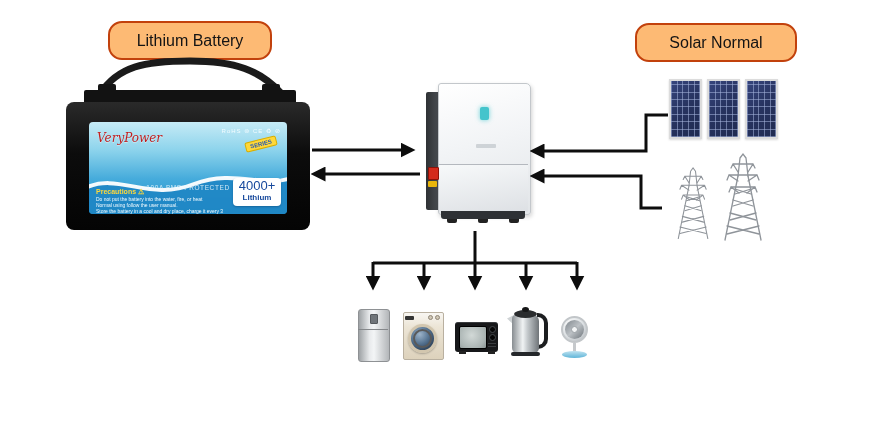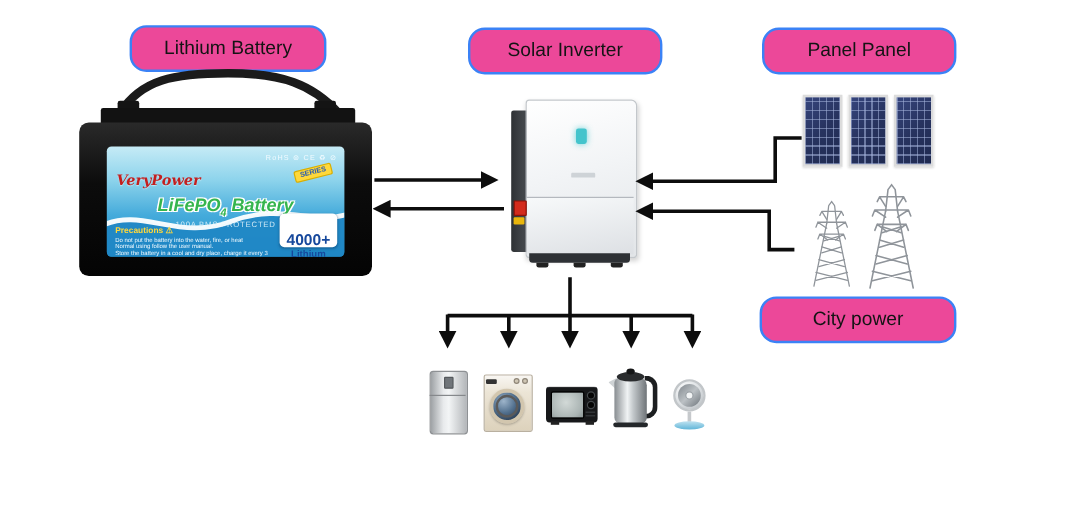--- a/index.html
+++ b/index.html
@@ -2,51 +2,51 @@
 <html><head>
 <meta charset="utf-8">
 <style>
   html,body{margin:0;padding:0;background:#fff;}
   #canvas{position:relative;width:890px;height:422px;background:#fff;overflow:hidden;
           font-family:"Liberation Sans",sans-serif;}
   .abs{position:absolute;}
 
   
   .pill{position:absolute;display:flex;align-items:center;justify-content:center;
-        height:39px;border:2px solid #3b82f6;border-radius:14px;background:#ec4899;
+        height:39px;border:2px solid #c2410c;border-radius:14px;background:#fdba74;
         font-size:16px;color:#141414;box-sizing:border-box;white-space:nowrap;}
   .pill-battery{left:108px;top:21px;width:164px;}
   .pill-inverter{left:390px;top:23px;width:162px;}
   .pill-panel{left:635px;top:23px;width:162px;}
   .pill-city{left:633px;top:247px;width:164px;}
   .pill-home{left:391px;top:376px;width:162px;}
 
   
   .bat-tab{background:#141414;border-radius:2px;}
   .bat-cap{left:84px;top:90px;width:212px;height:14px;background:#121212;border-radius:2px;}
   .bat-body{left:66px;top:102px;width:244px;height:128px;border-radius:8px;
             background:linear-gradient(180deg,#2a2a2a,#0c0c0c 40%,#040404);}
   .bat-label{left:89px;top:122px;width:198px;height:92px;border-radius:4px;overflow:hidden;
              background:linear-gradient(180deg,#c6ebf6 0%,#8ed4ec 30%,#45abdb 62%,#2191cc 100%);}
-  .bat-brand{left:8px;top:21px;font-family:"DejaVu Serif",serif;font-style:italic;font-weight:bold;
+  .bat-brand{left:8px;top:9px;font-family:"DejaVu Serif",serif;font-style:italic;font-weight:normal;
              font-size:12px;color:#c21f1f;text-shadow:0 1px 1px rgba(255,255,255,.55);}
   .bat-certs{right:6px;top:5px;font-size:6px;color:#f2fbff;letter-spacing:1px;}
   .bat-spec{left:0;top:22px;width:100%;text-align:center;font-size:17px;font-weight:bold;color:#fff;
             letter-spacing:1px;text-shadow:1px 1px 2px rgba(23,94,150,.85);}
   .bat-series{left:156px;top:17px;transform:rotate(-14deg);background:#ffd83a;color:#2b5cb0;
               font-size:6px;font-weight:bold;padding:1px 4px;border-radius:2px;border:1px solid #d9ae00;}
   .bat-chem{left:0;top:41px;width:100%;text-align:center;font-style:italic;font-weight:bold;
             font-size:15px;color:#35b54e;
             text-shadow:1px 1px 0 #fff,-1px -1px 0 #fff,1px -1px 0 #fff,-1px 1px 0 #fff;}
   .bat-chem sub{font-size:9px;}
   .bat-bms{left:0;top:62px;width:100%;text-align:center;font-size:6.5px;color:#eaf8fd;
            opacity:.85;letter-spacing:.6px;}
   .bat-cycles{left:144px;top:56px;width:48px;height:28px;background:#fff;border-radius:4px;
               text-align:center;color:#16489c;box-shadow:0 1px 2px rgba(0,40,80,.35);}
-  .bat-cycles .val{font-size:13px;font-weight:bold;line-height:15px;margin-top:14px;}
+  .bat-cycles .val{font-size:13px;font-weight:normal;line-height:15px;}
   .bat-cycles .unit{font-size:8px;font-weight:bold;line-height:9px;}
   .bat-prec-title{left:7px;top:66px;font-size:7px;font-weight:bold;color:#ffd83a;}
   .bat-prec-lines{left:7px;top:75px;width:230px;transform:scale(.62);transform-origin:0 0;
                   font-size:8px;line-height:9px;color:#f2fbff;}
 
   
   .inv-side{left:426px;top:92px;width:13px;height:118px;border-radius:2px 0 0 2px;
             background:linear-gradient(90deg,#2e3134,#4a4e53);}
   .inv-warn1{left:428px;top:167px;width:9px;height:11px;background:#d32b1c;border:1px solid #8c1208;border-radius:1px;}
   .inv-warn2{left:428px;top:181px;width:9px;height:6px;background:#e9b60c;border-radius:1px;}
@@ -110,44 +110,38 @@
             background:linear-gradient(180deg,#bfe2f0,#5fb5d8);}
 
   svg{display:block;}
 </style>
 </head>
 <body>
 
 <div id="canvas">
 
   <div class="pill pill-battery">Lithium Battery</div>
-  <div class="pill pill-inverter">Solar Inverter</div>
-  <div class="pill pill-panel">Panel Panel</div>
-  <div class="pill pill-city">City power</div>
+  <div class="pill pill-panel">Solar Normal</div>
 
   <svg class="abs" style="left:90px;top:56px;" width="200" height="42" viewBox="0 0 200 42">
     <path d="M10,38 C28,10 55,5 100,5 C145,5 170,14 192,38" fill="none" stroke="#1b1b1b" stroke-width="7" stroke-linecap="round"></path>
   </svg>
   <div class="abs bat-tab" style="left:98px;top:84px;width:18px;height:10px;"></div>
   <div class="abs bat-tab" style="left:262px;top:84px;width:18px;height:10px;"></div>
   <div class="abs bat-cap"></div>
   <div class="abs bat-body"></div>
 
   <div class="abs bat-label">
     <svg class="abs" style="left:0;top:0;" width="198" height="92" viewBox="0 0 198 92">
       <path d="M-4,66 C30,50 60,80 105,62 C145,47 175,66 202,56 L202,96 L-4,96 Z" fill="#1f86c4" opacity="0.9"></path>
       <path d="M-4,66 C30,50 60,80 105,62 C145,47 175,66 202,56" fill="none" stroke="#ffffff" stroke-width="4" opacity="0.95"></path>
     </svg>
     <div class="abs bat-brand">VeryPower</div>
     <div class="abs bat-certs">RoHS ⊚ CE ♻ ⊘</div>
     <div class="abs bat-series">SERIES</div>
-    <div class="abs bat-chem">
-      <span>LiFePO</span><sub>4</sub>
-      <span>Battery</span>
-    </div>
     <div class="abs bat-bms">100A BMS PROTECTED</div>
     <div class="abs bat-cycles">
       <div class="val">4000+</div>
       <div class="unit">Lithium</div>
     </div>
     <div class="abs bat-prec-title">Precautions ⚠</div>
     <div class="abs bat-prec-lines">
       <div>Do not put the battery into the water, fire, or heat</div>
       <div>Normal using follow the user manual.</div>
       <div>Store the battery in a cool and dry place, charge it every 3 months.</div>

